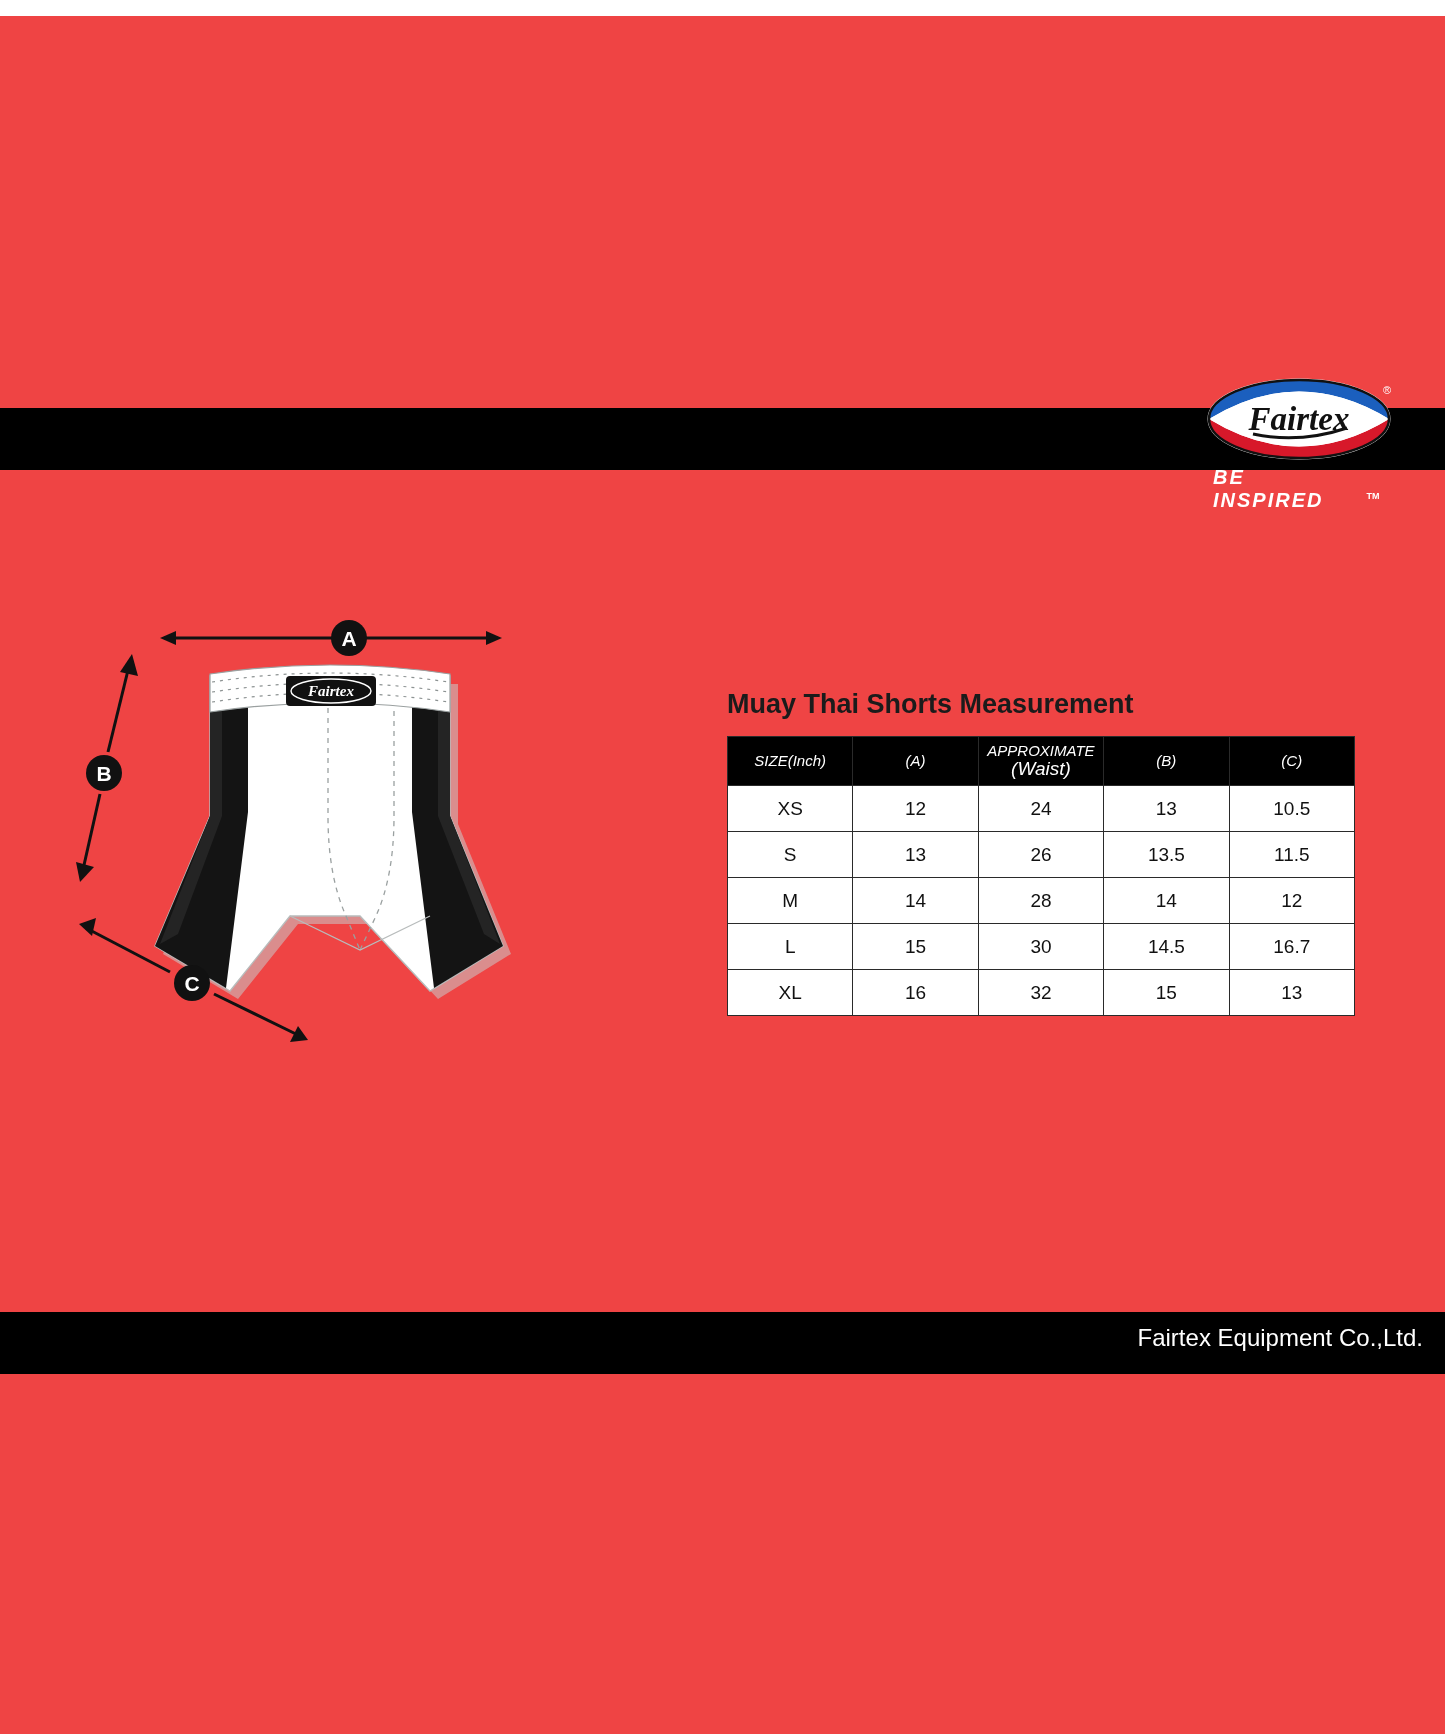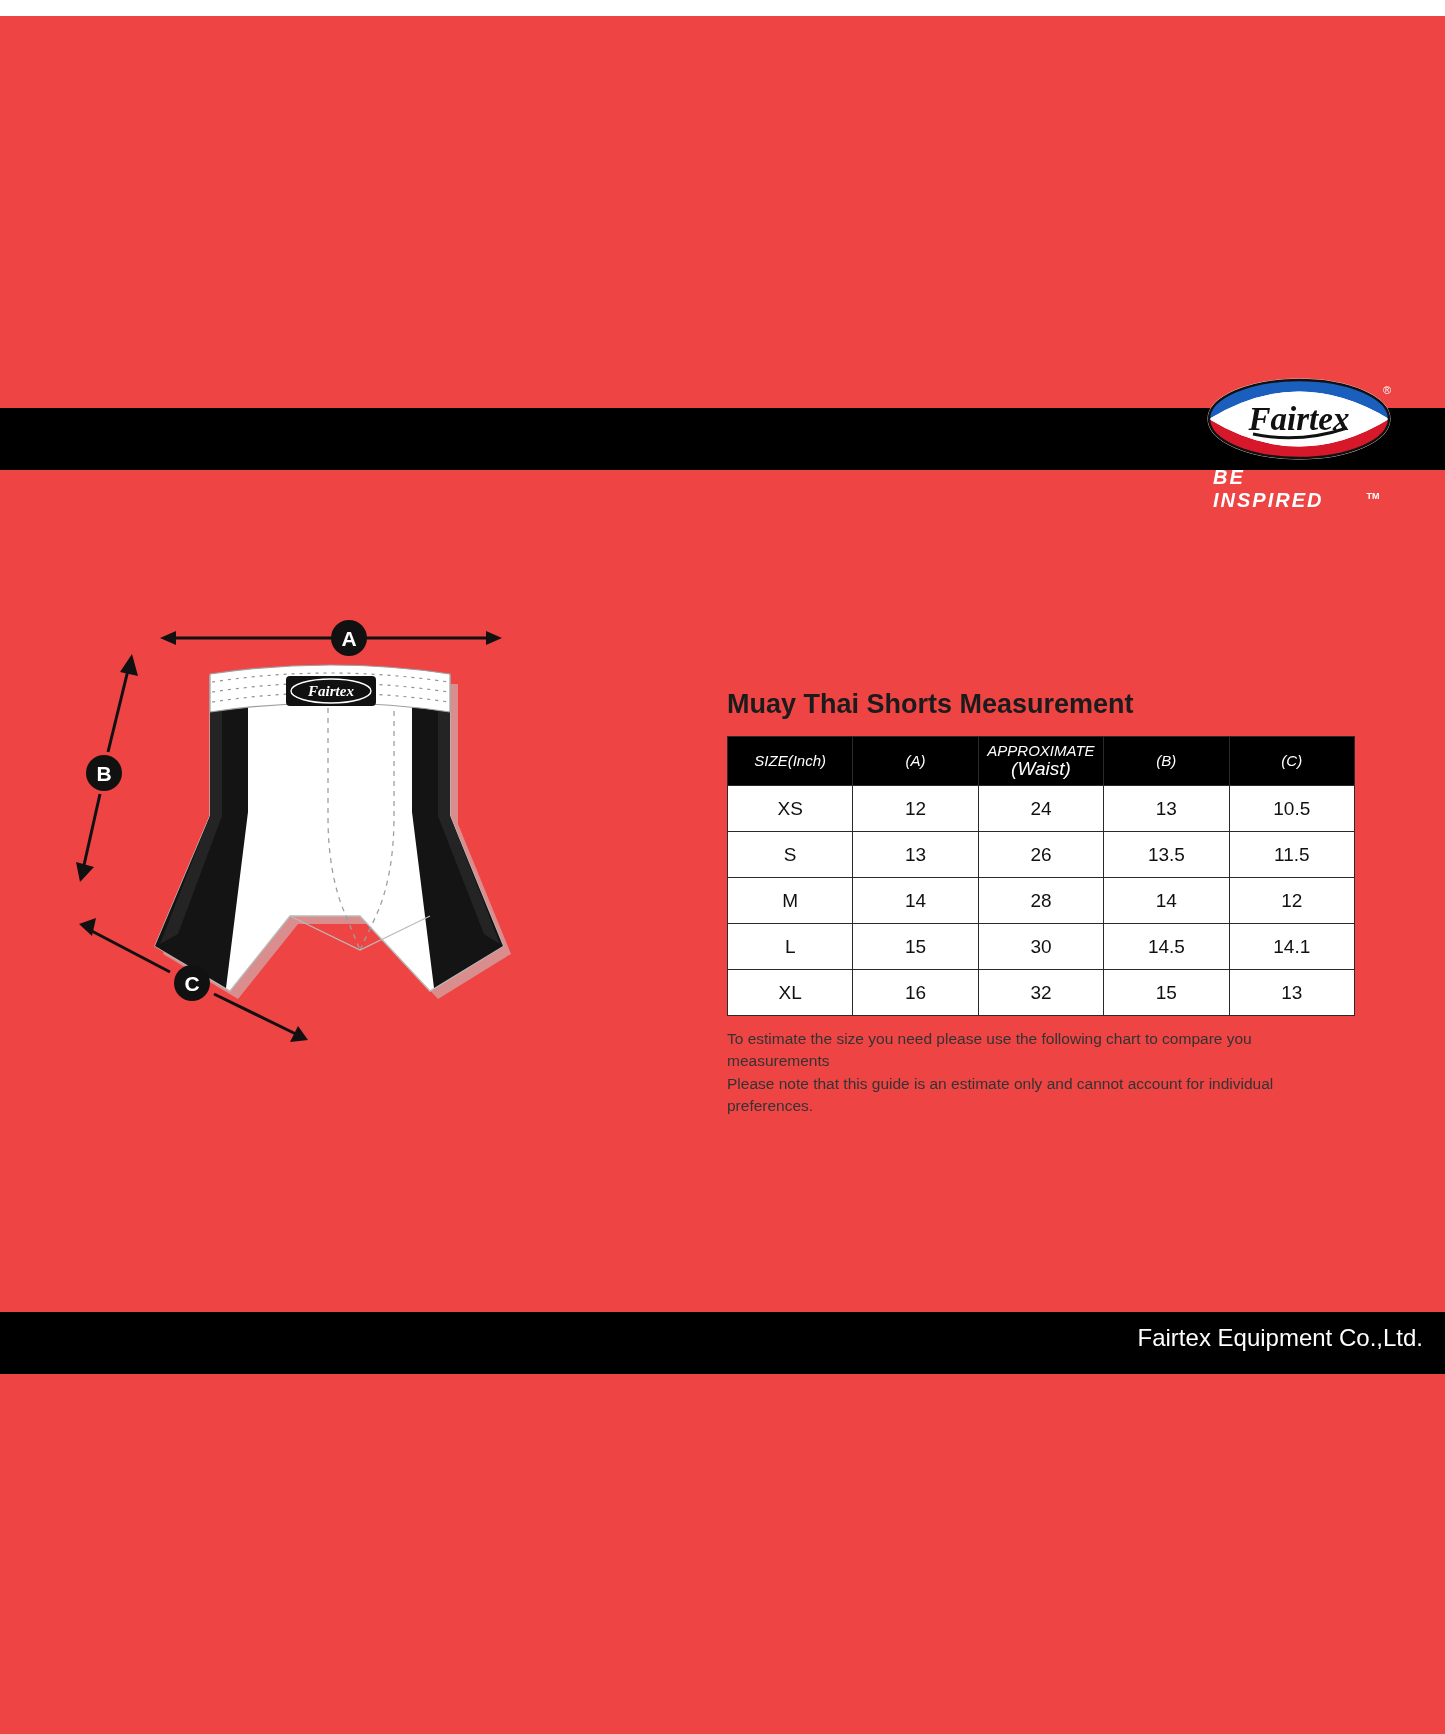--- a/index.html
+++ b/index.html
@@ -282,33 +282,29 @@
           <td>14</td>
           <td>28</td>
           <td>14</td>
           <td>12</td>
         </tr>
         <tr>
           <td>L</td>
           <td>15</td>
           <td>30</td>
           <td>14.5</td>
-          <td>14.1</td>
+          <td>16.7</td>
         </tr>
         <tr>
           <td>XL</td>
           <td>16</td>
           <td>32</td>
           <td>15</td>
           <td>13</td>
         </tr>
       </tbody>
     </table>
-    <div class="note">
-      <div>To estimate the size you need please use the following chart to compare you measurements</div>
-      <div>Please note that this guide is an estimate only and cannot account for individual preferences.</div>
-    </div>
   </div>
 
   <div class="footer-bar"></div>
   <div class="footer-text">Fairtex Equipment Co.,Ltd.</div>
 
 </div>
 
 </body></html>

